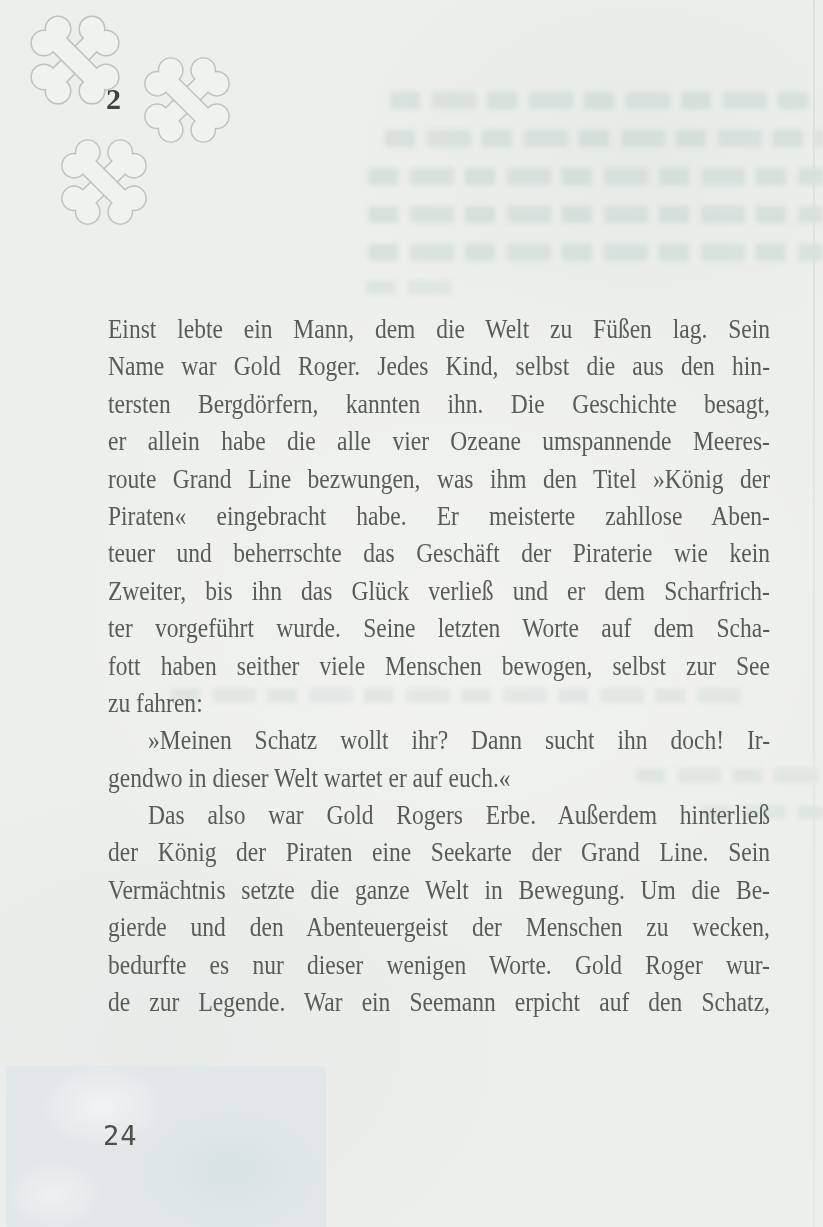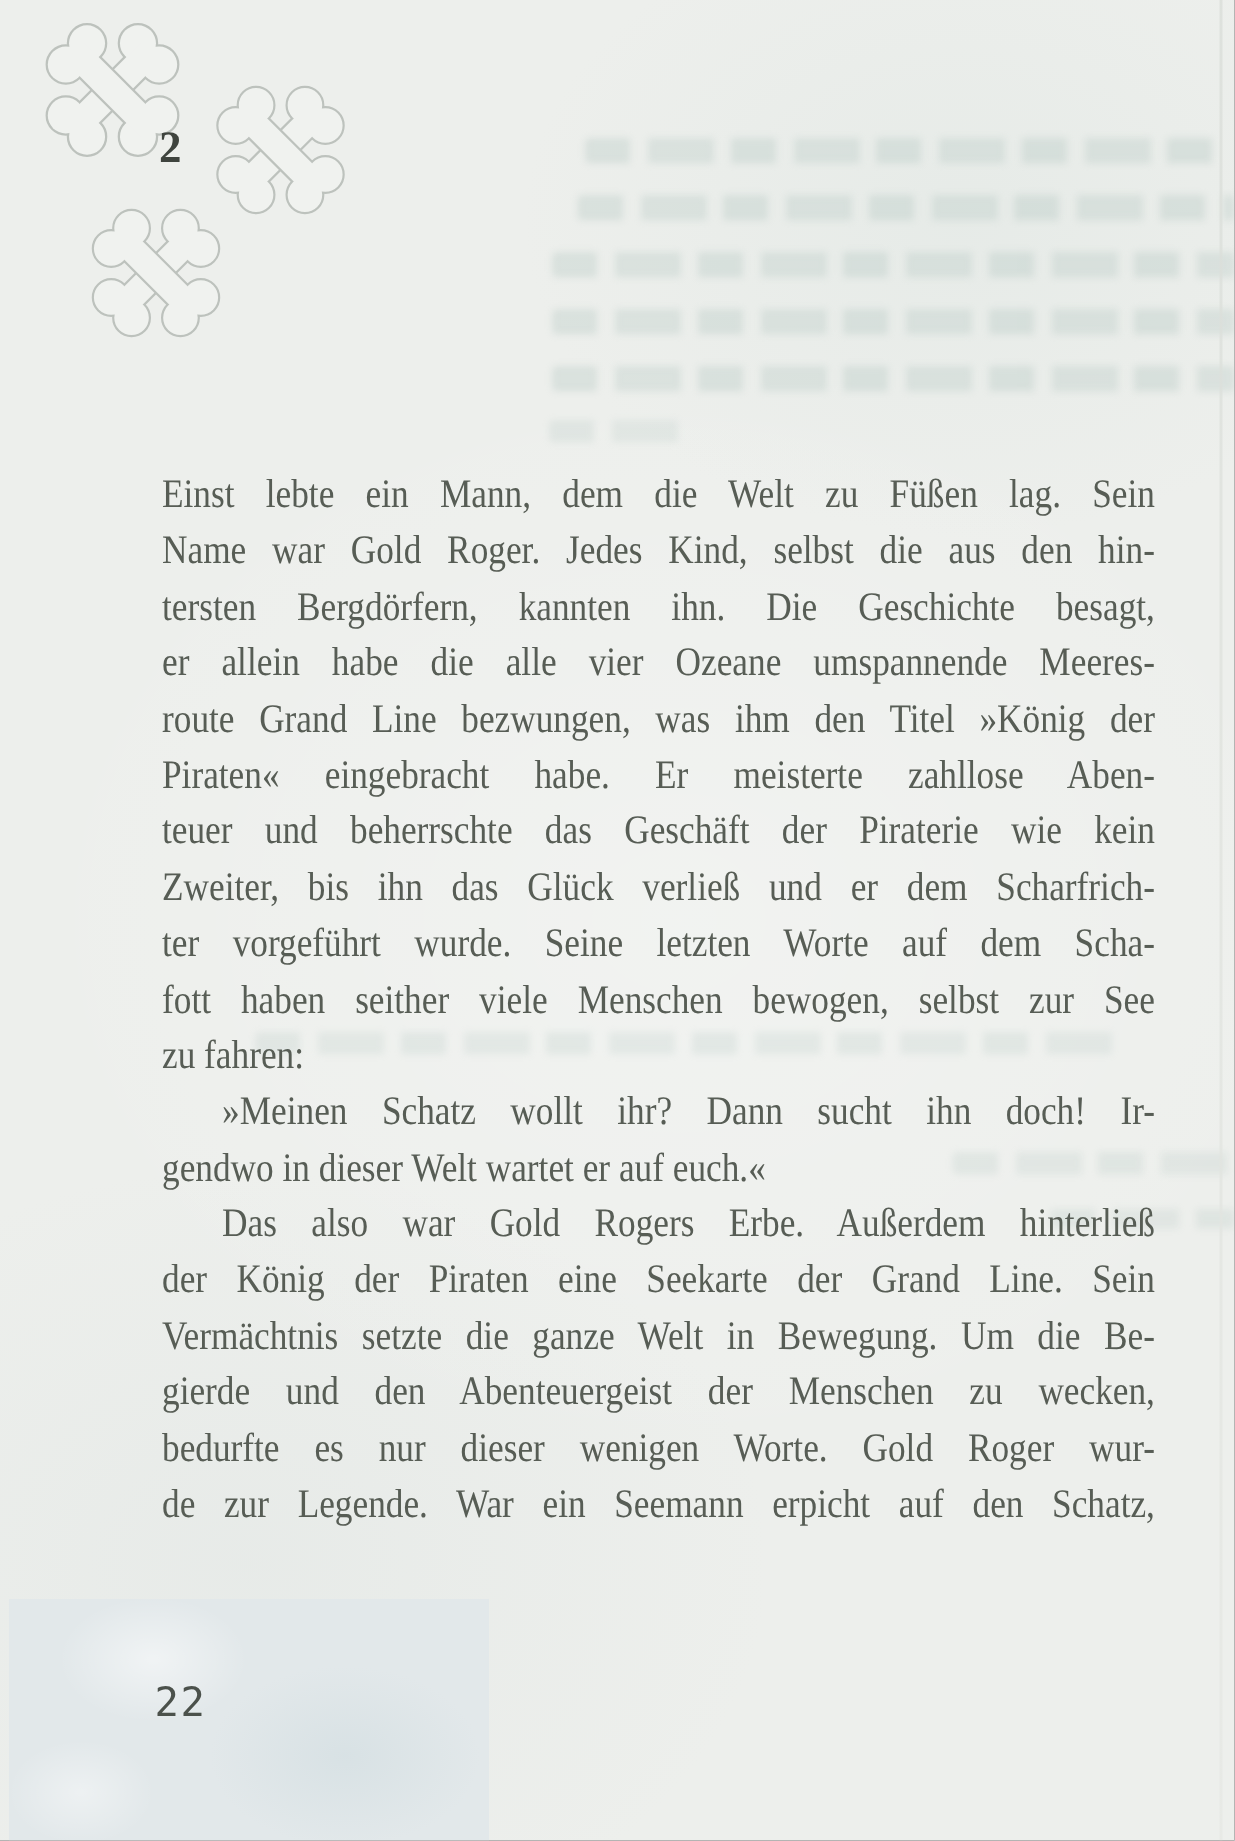--- a/index.html
+++ b/index.html
@@ -156,17 +156,17 @@
       <div class="line fill indent">Das also war Gold Rogers Erbe. Außerdem hinterließ</div>
       <div class="line fill">der König der Piraten eine Seekarte der Grand Line. Sein</div>
       <div class="line fill">Vermächtnis setzte die ganze Welt in Bewegung. Um die Be-</div>
       <div class="line fill">gierde und den Abenteuergeist der Menschen zu wecken,</div>
       <div class="line fill">bedurfte es nur dieser wenigen Worte. Gold Roger wur-</div>
       <div class="line fill">de zur Legende. War ein Seemann erpicht auf den Schatz,</div>
     </div>
 
   <div class="footer-highlight"></div>
 
-  <div class="page-num">22</div>
+  <div class="page-num">24</div>
 
   <div class="edge-shadow"></div>
 
 </div>
 
 </body></html>

